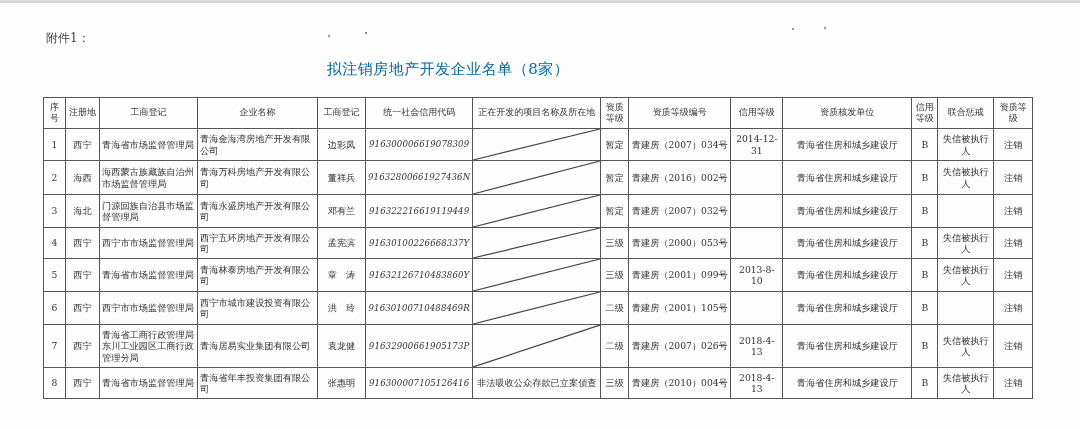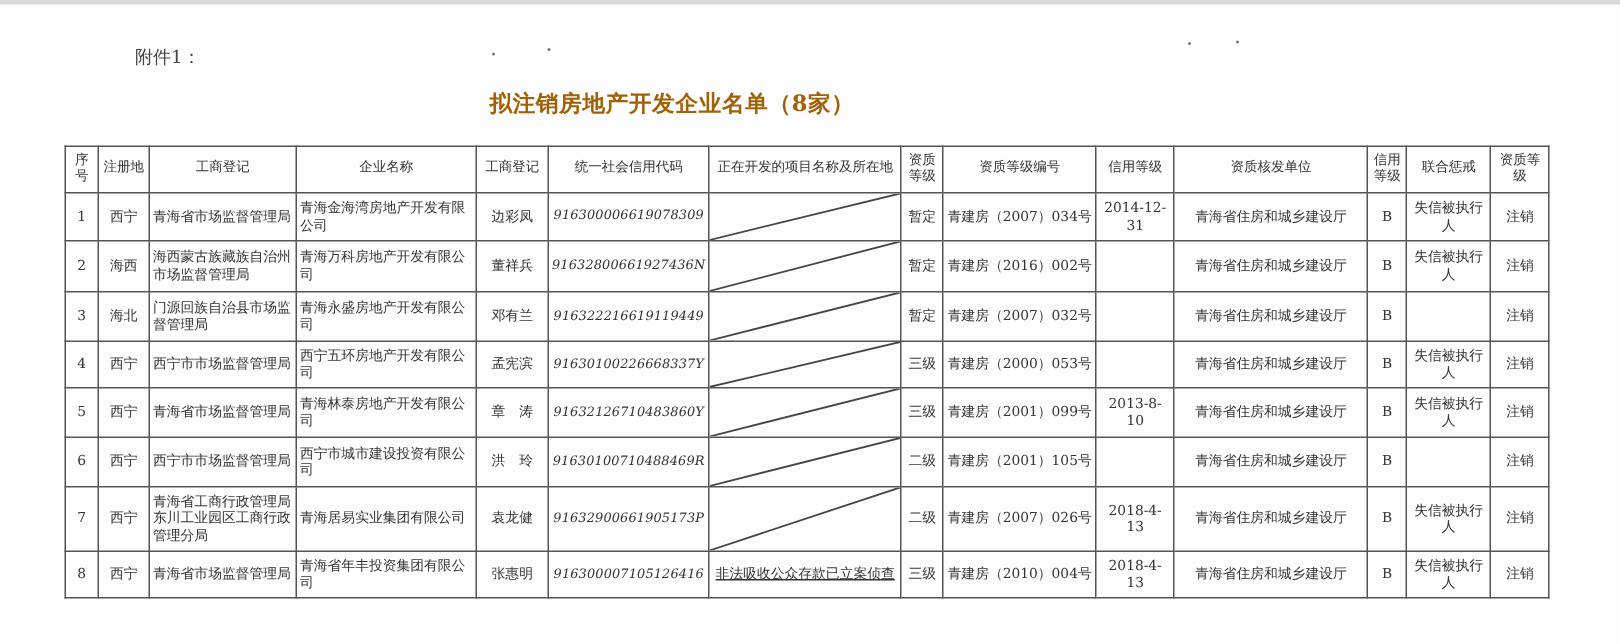--- a/index.html
+++ b/index.html
@@ -3,39 +3,39 @@
 <meta charset="utf-8">
 <style>
   html, body { margin:0; padding:0; }
   body {
     width:1080px; height:429px; overflow:hidden;
     background:#fdfdfd;
     font-family:"DejaVu Serif","Liberation Serif",serif;
     color:#2a2a2a; position:relative;
   }
   .topline { position:absolute; left:0; top:0; width:1080px; height:3px; background:#d8d8d8; }
-  .attach { position:absolute; left:46px; top:30px; font-size:12px; color:#444;margin-left:44px; }
+  .attach { position:absolute; left:46px; top:30px; font-size:12px; color:#444; }
   .speck { position:absolute; width:2px; height:2px; background:#777; border-radius:1px; }
   .title {
     position:absolute; left:0; width:866px; top:60px; text-align:center;
-    font-size:15px; font-weight:bold; color:#a16207; letter-spacing:0.5px;
+    font-size:15px; font-weight:normal; color:#0369a1; letter-spacing:0.5px;
     padding-left:30px; box-sizing:border-box;
   }
   table.list {
     position:absolute; left:43px; top:97px;
     border-collapse:collapse; table-layout:fixed;
     font-size:9.2px; color:#333;
   }
   table.list th, table.list td {
     border:1px solid #555; text-align:center; vertical-align:middle;
     padding:0 2px; line-height:1.25; overflow:hidden;
   }
   table.list th { font-weight:normal; height:30px; font-size:9px; }
   table.list td.left { text-align:left; }
-  .proj { position:relative;text-decoration:underline; }
+  .proj { position:relative; }
   .proj svg { position:absolute; left:0; top:0; width:100%; height:100%; }
   tr.r1 td{height:31px;} tr.r2 td{height:33px;} tr.r3 td{height:32px;}
   tr.r4 td{height:30px;} tr.r5 td{height:32px;} tr.r6 td{height:32px;}
   tr.r7 td{height:42px;} tr.r8 td{height:30px;}
   .code { font-size:8.6px; letter-spacing:0.1px;font-style:italic; }
 </style>
 </head>
 <body>
 
 <div class="topline"></div>

